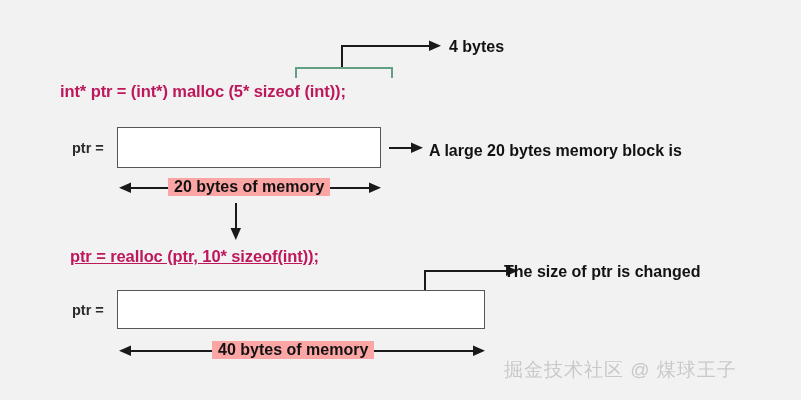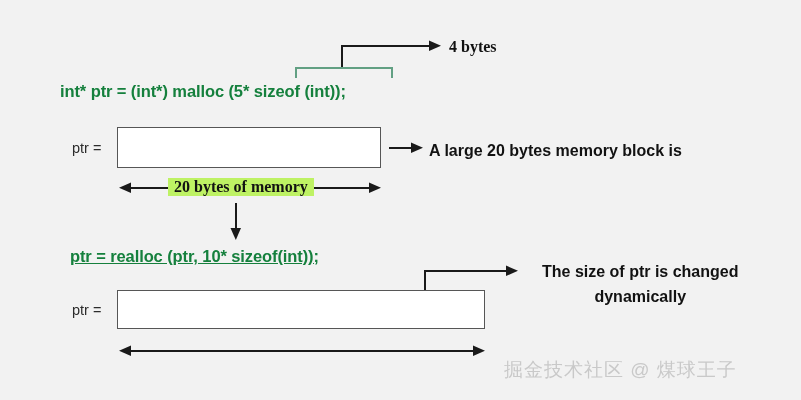--- a/index.html
+++ b/index.html
@@ -17,51 +17,51 @@
     background: #f2f2f2;
     overflow: hidden;
   }
   .abs { position: absolute; }
 
   
   .code {
     font-family: "Liberation Sans", sans-serif;
     font-size: 16.5px;
     font-weight: bold;
-    color: #15803d;
+    color: #be185d;
     white-space: nowrap;
     letter-spacing: -0.1px;
   }
   .note {
     font-family: "Liberation Sans", sans-serif;
     font-size: 16px;
     font-weight: bold;
     color: #121212;
     white-space: nowrap;
     line-height: 25px;
     text-align: center;
   }
   .dim-label {
-    font-family: Liberation Serif, serif;
+    font-family: Liberation Sans, sans-serif;
     font-size: 16px;
     font-weight: bold;
     color: #121212;
     white-space: nowrap;
-    background: #bef264;
+    background: #fca5a5;
     padding: 0 6px;
   }
   .ptr-label {
     font-family: "Liberation Sans", sans-serif;
     font-size: 14.5px;
-    font-weight: normal;
+    font-weight: bold;
     color: #2c2c2c;
     white-space: nowrap;
   }
   .callout {
-    font-family: Liberation Serif, serif;
+    font-family: Liberation Sans, sans-serif;
     font-size: 16px;
     font-weight: bold;
     color: #121212;
     white-space: nowrap;
   }
 
   
   .mem-block {
     background: #ffffff;
     border: 1.5px solid #565656;
@@ -132,31 +132,31 @@
     <polygon points="1.5,0 6.8,12 12,0" fill="#1a1a1a"></polygon>
   </svg>
 
   <div class="abs code" style="left:70px; top:247px;text-decoration:underline;">ptr = realloc (ptr, 10* sizeof(int));</div>
 
   <div class="abs vline" style="left:424px; top:270px; height:21px;"></div>
   <div class="abs hline" style="left:424px; top:270px; width:84px;"></div>
   <svg class="abs arrow" style="left:506px; top:264px;" width="14" height="14" viewBox="0 0 14 14">
     <polygon points="0,1.5 12,6.8 0,12" fill="#1a1a1a"></polygon>
   </svg>
-  <div class="abs note" style="left:542px; top:259px;">
+  <div class="abs note" style="left:504px; top:259px;">
     <div>The size of ptr is changed</div>
-    <div>dynamically</div>
   </div>
 
   <div class="abs ptr-label" style="left:72px; top:302px;">ptr =</div>
   <div class="abs mem-block" style="left:117px; top:290px; width:368px; height:39px;"></div>
 
   <div class="abs hline" style="left:124px; top:350px; width:357px;"></div>
   <svg class="abs arrow" style="left:117px; top:344px;" width="14" height="14" viewBox="0 0 14 14">
     <polygon points="14,1.5 2,6.8 14,12" fill="#1a1a1a"></polygon>
   </svg>
   <svg class="abs arrow" style="left:473px; top:344px;" width="14" height="14" viewBox="0 0 14 14">
     <polygon points="0,1.5 12,6.8 0,12" fill="#1a1a1a"></polygon>
   </svg>
+  <div class="abs dim-label" style="left:212px; top:341px;">40 bytes of memory</div>
 
   <div class="abs watermark" style="left:504px; top:357px;">掘金技术社区 @ 煤球王子</div>
 
 </div>
 
 </body></html>

